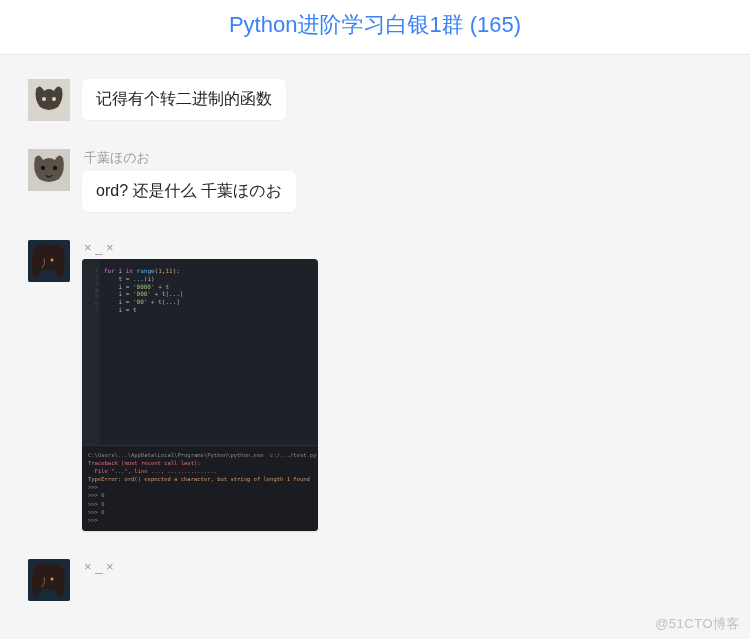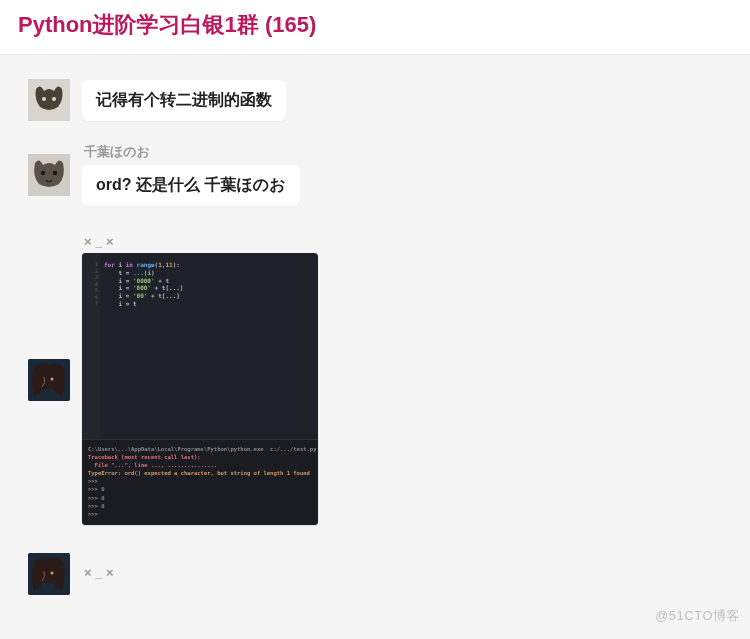--- a/index.html
+++ b/index.html
@@ -11,31 +11,31 @@
     position: relative;
     overflow: hidden;
   }
   .header {
     background: #fff;
     padding: 10px 18px 14px;
     border-bottom: 1px solid #e8e8e8;
   }
   .header-title {
     font-size: 22px;
-    font-weight: 700;
-    color: #be185d;
+    font-weight: 400;
+    color: #3b82f6;
+    text-align: center;
   }
   .chat-area {
     padding: 20px 0 10px 0;
   }
   .msg-row {
     display: flex;
     padding: 4px 28px 10px 28px;
-    align-items: center;
-    font-weight: bold;
+    align-items: flex-start;
   }
   .avatar {
     width: 42px;
     height: 42px;
     flex: 0 0 42px;
     margin-right: 12px;
     background: #888;
     border-radius: 2px;
     display: flex;
     align-items: center;
@@ -99,21 +99,21 @@
     border-top: 1px solid #2c2f36;
     padding: 6px 6px;
     color: #888;
     font-size: 5.5px;
   }
   .terminal .err { color: #e06c75; }
   .terminal .err2 { color: #d19a66; }
   .terminal .ln { white-space: pre; margin-bottom: 1px; }
   .watermark {
     position: absolute;
-    bottom: 14px;
+    bottom: 6px;
     right: 10px;
     font-size: 13px;
     color: #c0c0c0;
     letter-spacing: 0.5px;
   }
 </style>
 </head>
 <body>
 
 <div class="header">
@@ -129,21 +129,21 @@
           <path d="M8 10 Q12 4 16 12 Q21 8 26 12 Q30 4 34 10 Q36 20 30 28 Q21 34 12 28 Q6 20 8 10 Z" fill="#4a4136"></path>
           <circle cx="16" cy="20" r="2" fill="#d8d5cf"></circle>
           <circle cx="26" cy="20" r="2" fill="#d8d5cf"></circle>
         </svg>
     </div>
     <div class="msg-col">
       <div class="bubble">记得有个转二进制的函数</div>
     </div>
   </div>
 
-  <div class="msg-row" style="margin-top:8px;">
+  <div class="msg-row" style="margin-top:14px;">
     <div class="avatar">
       <svg viewBox="0 0 42 42">
           <rect width="42" height="42" fill="#cfcdc6"></rect>
           <path d="M7 9 Q11 3 15 11 Q21 7 27 11 Q31 3 35 9 Q38 22 31 30 Q21 36 11 30 Q4 22 7 9 Z" fill="#5a5248"></path>
           <circle cx="15" cy="19" r="2.2" fill="#1a1612"></circle>
           <circle cx="27" cy="19" r="2.2" fill="#1a1612"></circle>
           <path d="M18 26 Q21 30 24 26" stroke="#1a1612" stroke-width="1.2" fill="none"></path>
         </svg>
     </div>
     <div class="msg-col">

